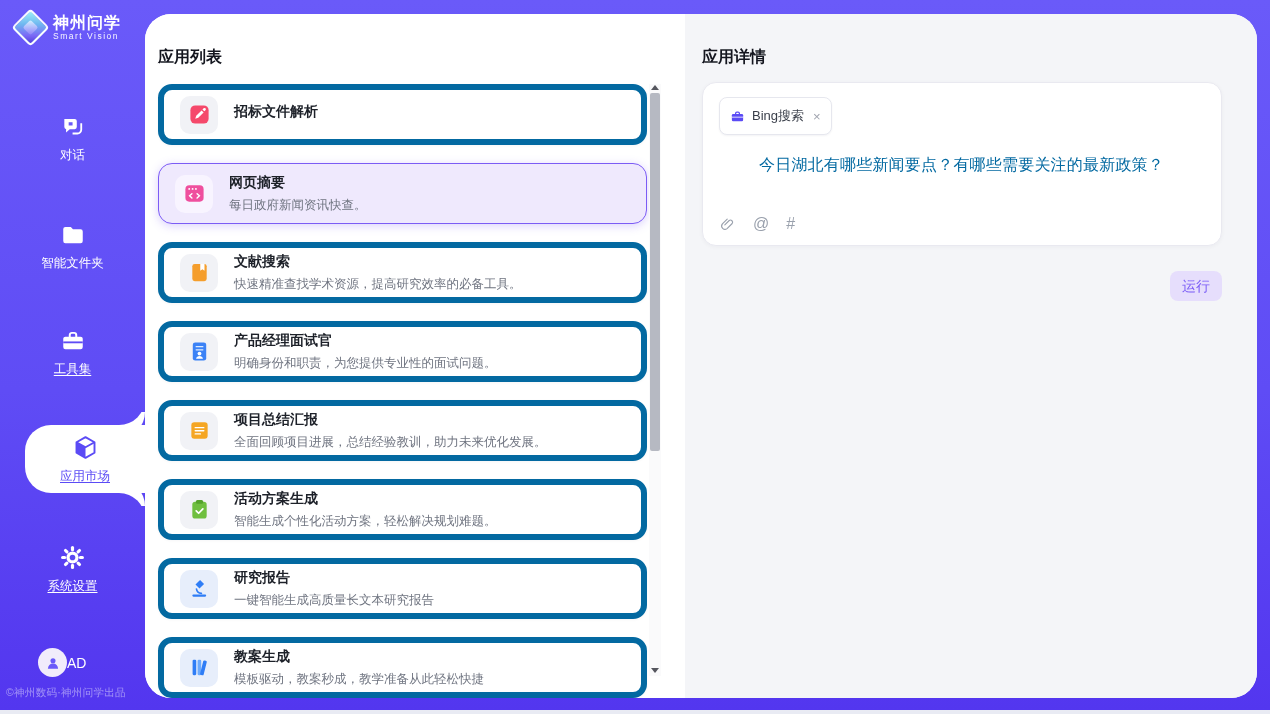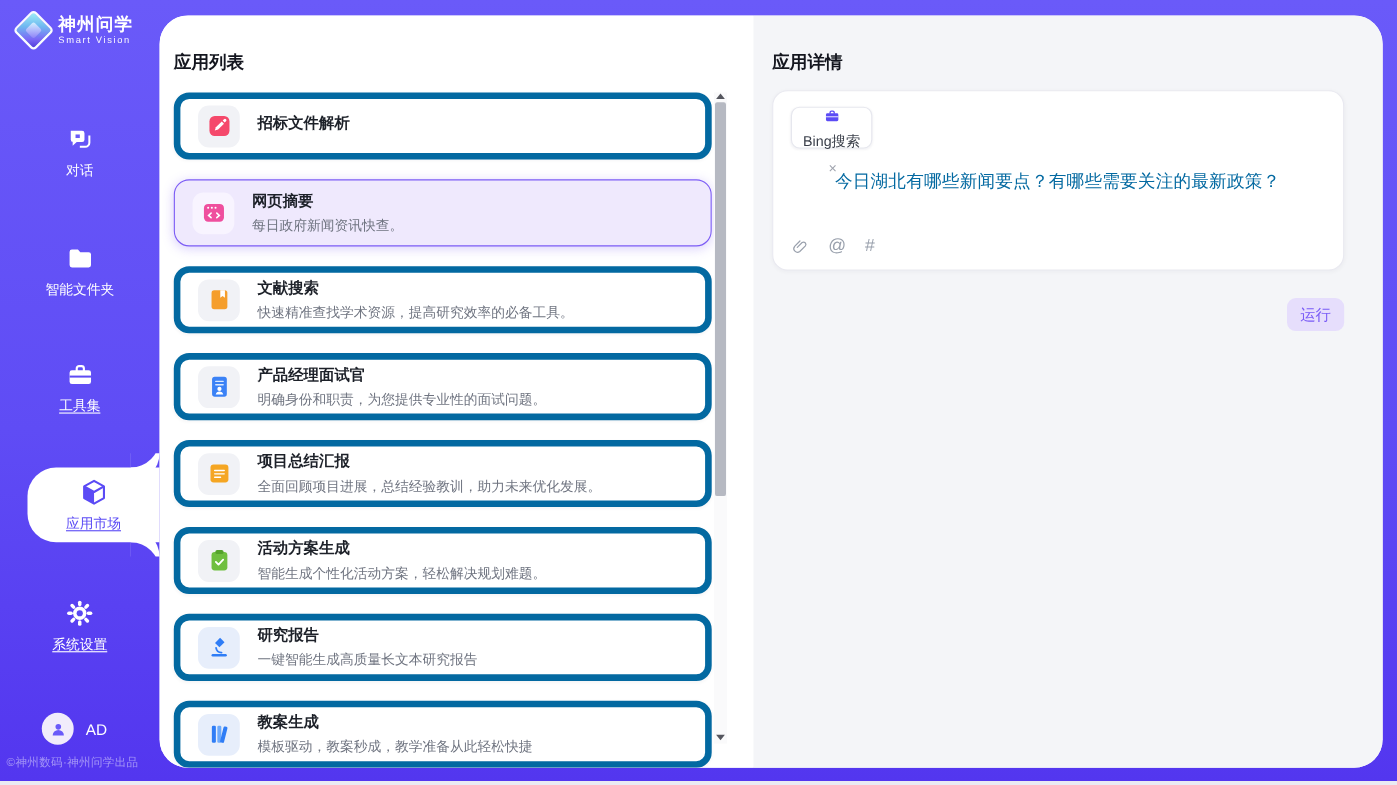--- a/index.html
+++ b/index.html
@@ -43,21 +43,21 @@
   .nav-item.active {
     left:25px; width:120px; height:68px;
     background:#fff; border-radius:26px 0 0 26px;
   }
   .nav-item.active::before, .nav-item.active::after {
     content:""; position:absolute; right:0; width:26px; height:26px; background:transparent;
   }
   .nav-item.active::before { top:-26px; border-bottom-right-radius:26px; box-shadow:0 13px 0 0 #fff; }
   .nav-item.active::after  { bottom:-26px; border-top-right-radius:26px; box-shadow:0 -13px 0 0 #fff; }
   .nav-item.active .nav-label { color:#5b4bf5; text-decoration:underline; text-underline-offset:2px; }
-  .user-row { position:absolute; left:38px; top:648px; display:flex; align-items:center; gap:11px; cursor:pointer;}
+  .user-row { position:absolute; left:38px; top:648px; display:flex; align-items:center; cursor:pointer;}
   .avatar { width:29px; height:29px; border-radius:50%; background:#f1ecfb; display:flex; align-items:center; justify-content:center; }
   .user-name { font-size:14px; color:#fff; }
   .side-footer { position:absolute; left:6px; top:686px; width:139px; font-size:10.5px; color:rgba(255,255,255,.45); letter-spacing:.3px; }
   
   .main-panel {
     position:absolute; left:145px; top:14px; width:1112px; height:684px;
     background:#fff; border-radius:26px; overflow:hidden; display:flex;
   }
   .list-col { width:540px; position:relative; background:#fff;text-decoration:underline; }
   .col-title { font-size:16px; font-weight:bold; color:#14161f; }
@@ -91,21 +91,21 @@
   .detail-col { flex:1; background:#f4f5f8; position:relative; }
   .detail-col .col-title { position:absolute; top:33px; left:17px; }
   .prompt-card {
     position:absolute; top:68px; left:17px; width:520px; height:164px;
     background:#fff; border:1px solid #e9e9f0; border-radius:14px;
     box-shadow:0 1px 4px rgba(25,25,60,.04); padding:14px 16px;
   }
   .chip {
     display:inline-flex; align-items:center; gap:7px; height:38px;
     border:1px solid #e6e7ee; border-radius:8px; background:#fff; padding:0 10px;
-    box-shadow:0 1px 2px rgba(25,25,60,.05); cursor:pointer;flex-direction:column;
+    box-shadow:0 1px 2px rgba(25,25,60,.05); cursor:pointer;
   }
   .chip-label { font-size:13px; color:#3a3f4a; }
   .chip-close { font-size:13px; color:#a0a4ae; margin-left:2px; cursor:pointer; }
   .prompt-text { margin-top:20px; font-size:16px; color:#0369a1; letter-spacing:.2px;margin-left:40px; }
   .prompt-toolbar { position:absolute; left:16px; bottom:12px; display:flex; align-items:center; gap:17px; color:#9aa1ad; }
   .tb-sym { font-size:16px; color:#9aa1ad; cursor:pointer; }
   .run-row { position:absolute; top:257px; left:17px; width:520px; text-align:right; }
   .run-btn {
     display:inline-block; min-width:50px; height:30px; line-height:30px; padding:0 12px;
     background:#e6defc; color:#7a5cf6; font-size:14px; border-radius:8px; border:none;

